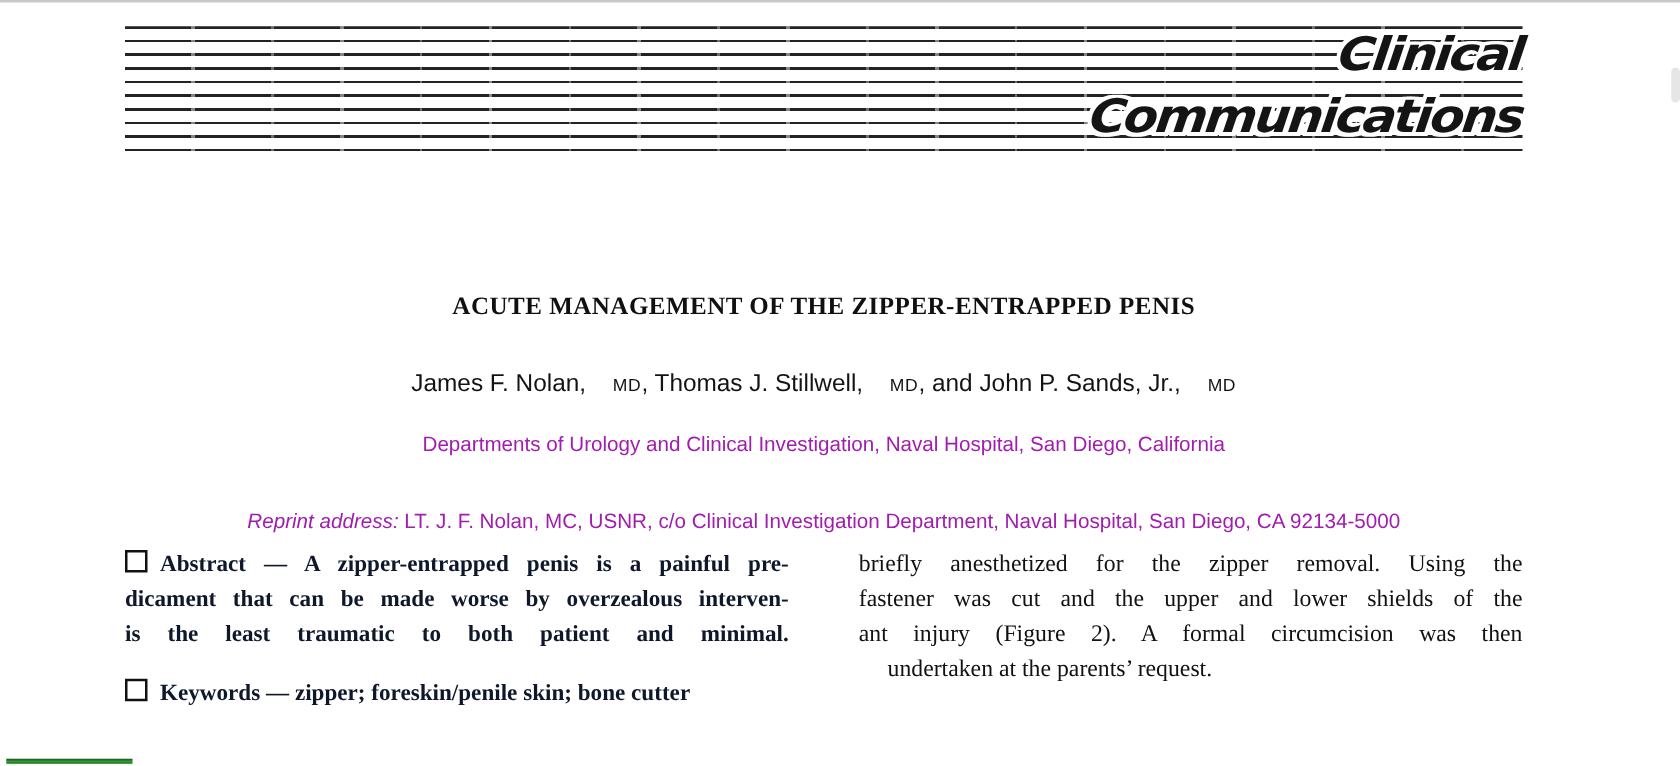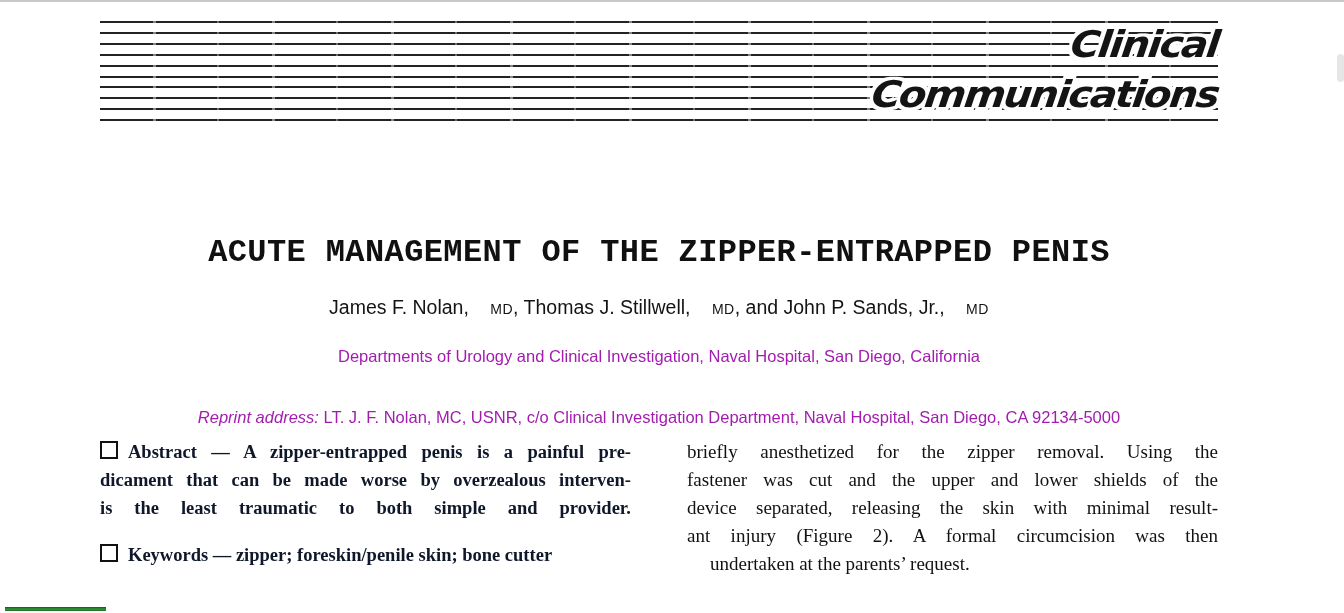--- a/index.html
+++ b/index.html
@@ -54,22 +54,22 @@
   .mast-word.w2 { top: 74px; }
   .scroll-thumb {
     position: absolute; right: 0; top: 54px;
     width: 7px; height: 28px;
     background: #e6e6e6; border-radius: 4px;
   }
   
   .title {
     position: absolute; top: 234px; left: 100px; width: 1118px;
     margin: 0; text-align: center;
-    font-family: Liberation Mono, monospace;
-    font-size: 32px; font-weight: bold; letter-spacing: 0.4px;
+    font-family: Liberation Serif, serif;
+    font-size: 20px; font-weight: bold; letter-spacing: 0.4px;
     color: #101010;
   }
   .authors {
     position: absolute; top: 296px; left: 100px; width: 1118px;
     text-align: center;
     font-family: "Liberation Sans", sans-serif;
     font-size: 19.5px; color: #131313;
   }
   .authors .md { font-size: 0.72em; letter-spacing: 0.5px; margin-left: 16px; }
   .affil {
@@ -135,29 +135,28 @@
 
   <div class="affil a1">Departments of Urology and Clinical Investigation, Naval Hospital, San Diego, California</div>
 
   <div class="affil a2"><span class="it">Reprint address:</span><span> LT. J. F. Nolan, MC, USNR, c/o Clinical Investigation Department, Naval Hospital, San Diego, CA 92134-5000</span></div>
 
   <div class="cols">
 
     <div class="col abstract">
       <div class="jline"><span class="checkbox"></span><span>Abstract — A zipper-entrapped penis is a painful pre-</span></div>
       <div class="jline">dicament that can be made worse by overzealous interven-</div>
-      <div class="jline">is the least traumatic to both simple and provider.</div>
+      <div class="jline">is the least traumatic to both patient and minimal.</div>
 
       <div class="keywords"><span class="checkbox"></span><span>Keywords — zipper; foreskin/penile skin; bone cutter</span></div>
     </div>
 
     <div class="col bodytext">
       <div class="jline">briefly anesthetized for the zipper removal. Using the</div>
       <div class="jline">fastener was cut and the upper and lower shields of the</div>
-      <div class="jline">device separated, releasing the skin with minimal result-</div>
       <div class="jline">ant injury (Figure 2). A formal circumcision was then</div>
       <div class="jline noj">undertaken at the parents’ request.</div>
     </div>
 
   </div>
 
   <div class="green-bar"></div>
 
 </div>
 

